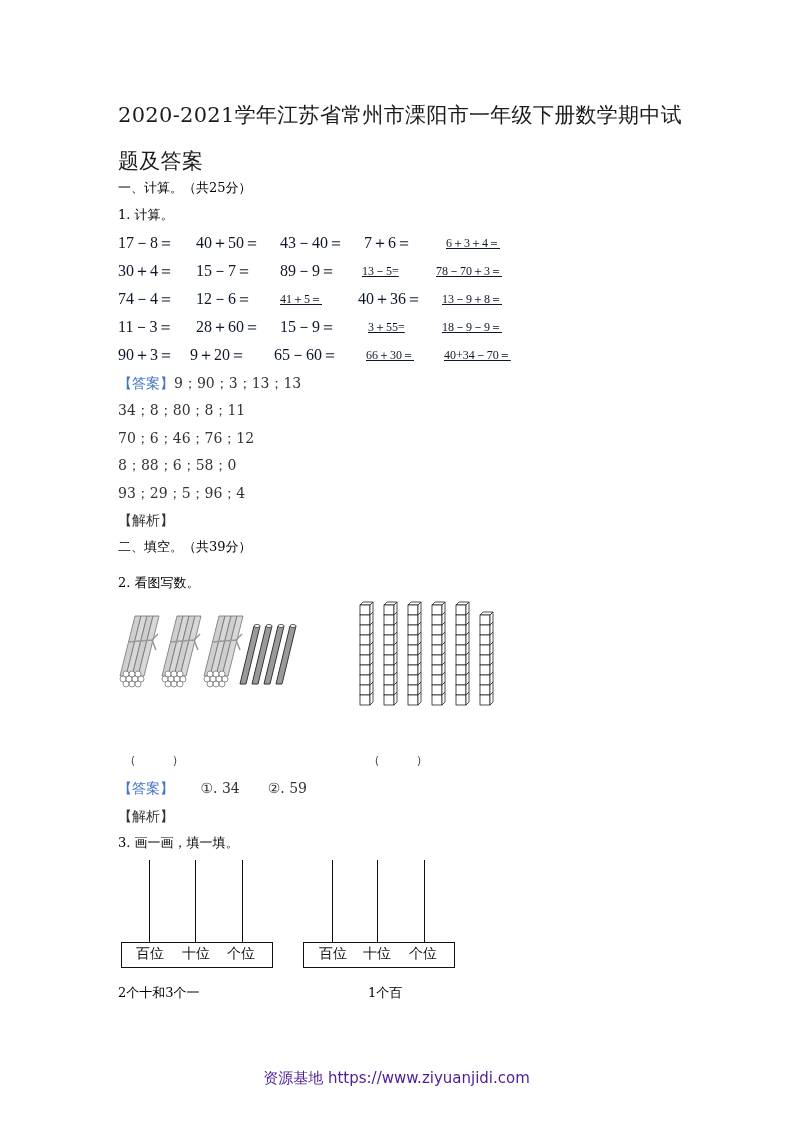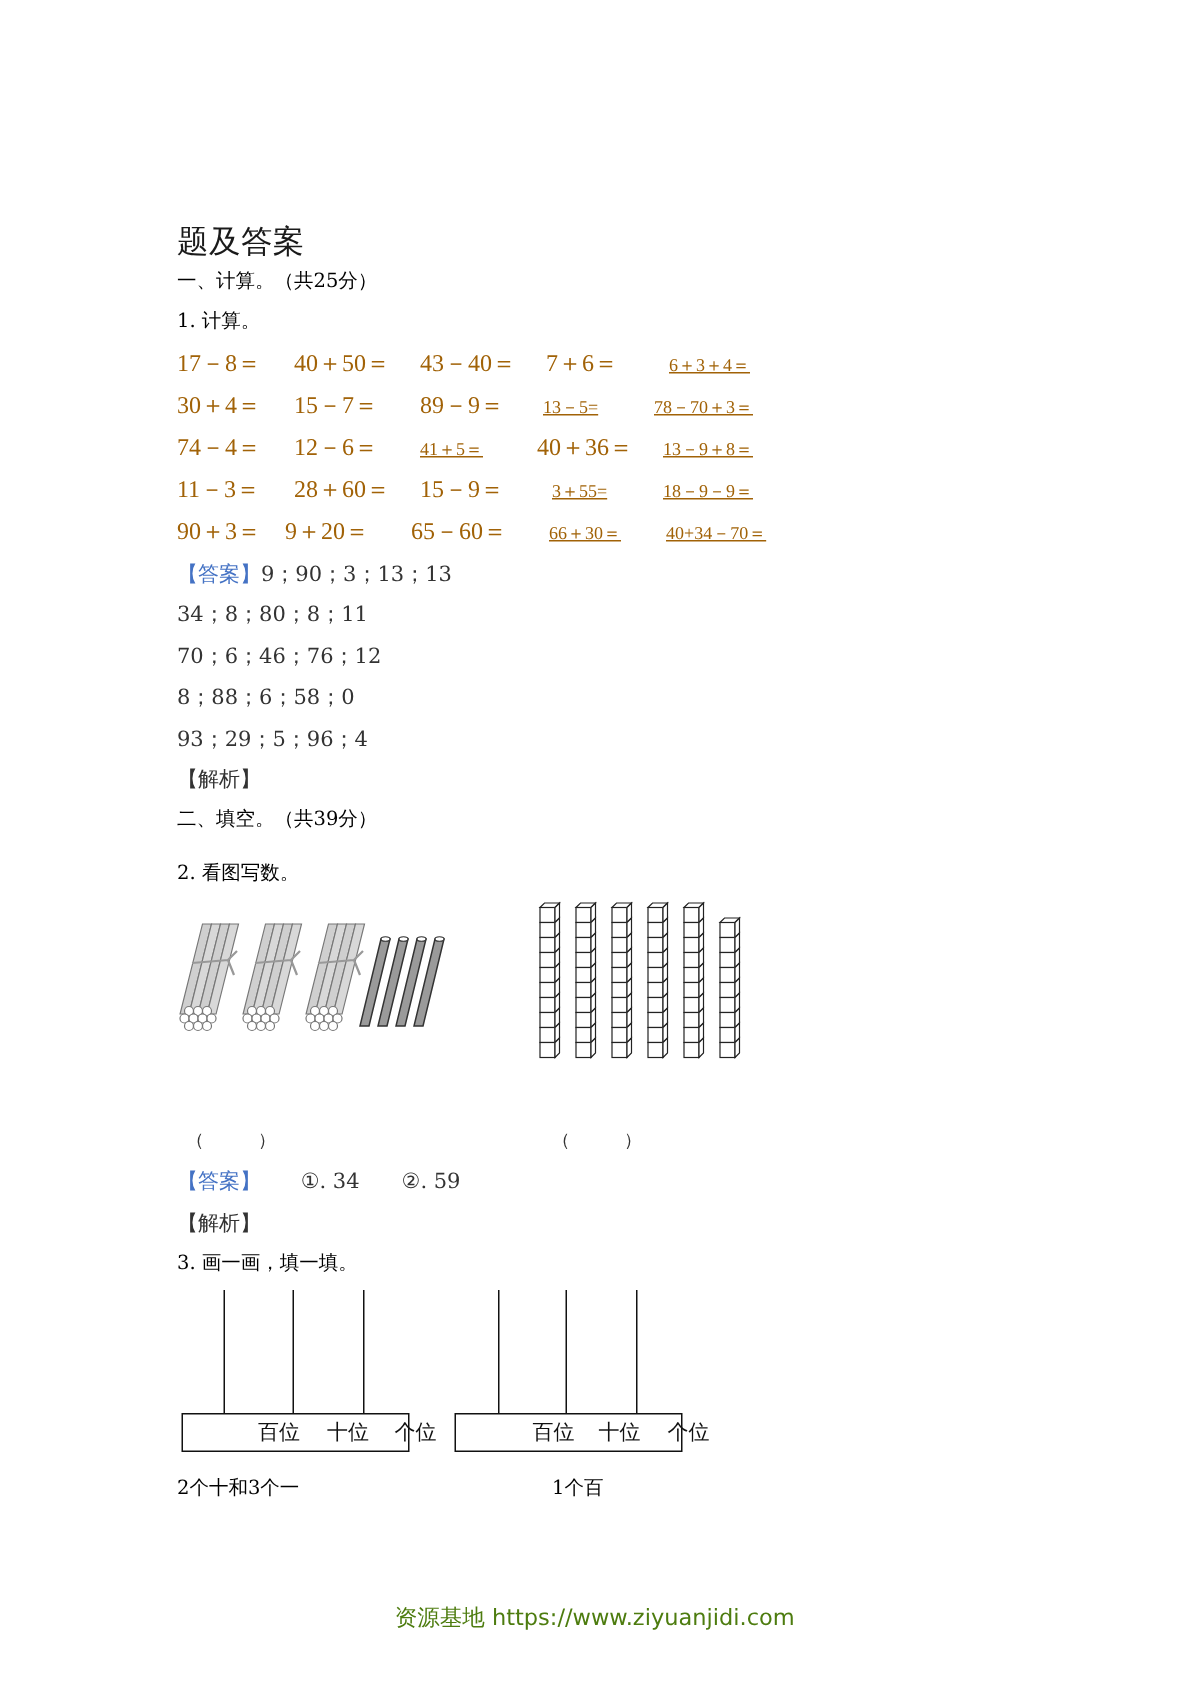--- a/index.html
+++ b/index.html
@@ -42,21 +42,21 @@
       position: absolute;
       left: 118px;
       height: 22px;
       width: 430px;
     }
     .calc-cell {
       position: absolute;
       top: 0;
       white-space: nowrap;
       font-family: "Liberation Serif", "DejaVu Serif", serif;
-      color: #a16207;
+      color: #0f172a;
     }
     .big { font-size: 16px; line-height: 22px; }
     .small { font-size: 12px; line-height: 22px; text-decoration: underline; }
     .ans-line {
       position: absolute;
       left: 118px;
       font-size: 14px;
       line-height: 18px;
       color: #333;
     }
@@ -87,40 +87,39 @@
       height: 26px;
       border: 1px solid #111;
       box-sizing: border-box;
     }
     .abacus .place {
       position: absolute;
       top: 86px;
       font-size: 14px;
       line-height: 16px;
       color: #111;
-      font-family: Liberation Sans, sans-serif;
-      white-space: nowrap;
-      margin-left: 36px;
+      font-family: Liberation Mono, monospace;
+      white-space: nowrap;
     }
     .footer {
       position: absolute;
       left: 0;
       width: 793px;
       top: 1069px;
       text-align: center;
       font-family: "DejaVu Sans", sans-serif;
       font-size: 15px;
-      color: #4d7c0f;
+      color: #4c1d95;
     }
   </style>
 </head>
 <body>
 
 <h1 class="page-title">
-  <br>
+  <span>2020-2021学年江苏省常州市溧阳市一年级下册数学期中试</span><br>
   <span>题及答案</span>
 </h1>
 
 <div class="line" style="top:179px">一、计算。（共25分）</div>
 <div class="line" style="top:206px">1. 计算。</div>
 
 <div class="calc-row" style="top:232px">
   <span class="calc-cell big" style="left:0">17－8＝</span>
   <span class="calc-cell big" style="left:78px">40＋50＝</span>
   <span class="calc-cell big" style="left:162px">43－40＝</span>

